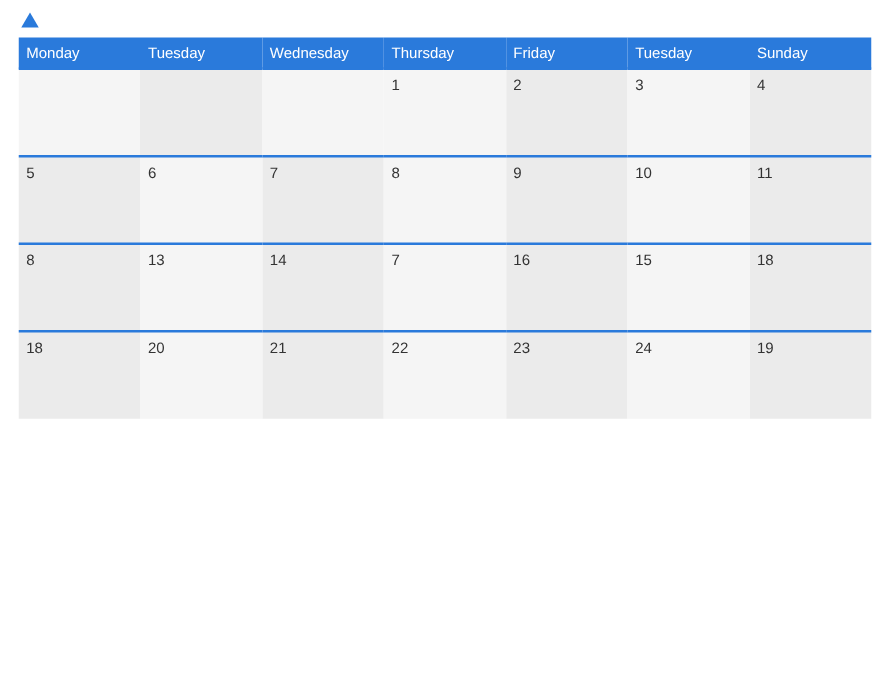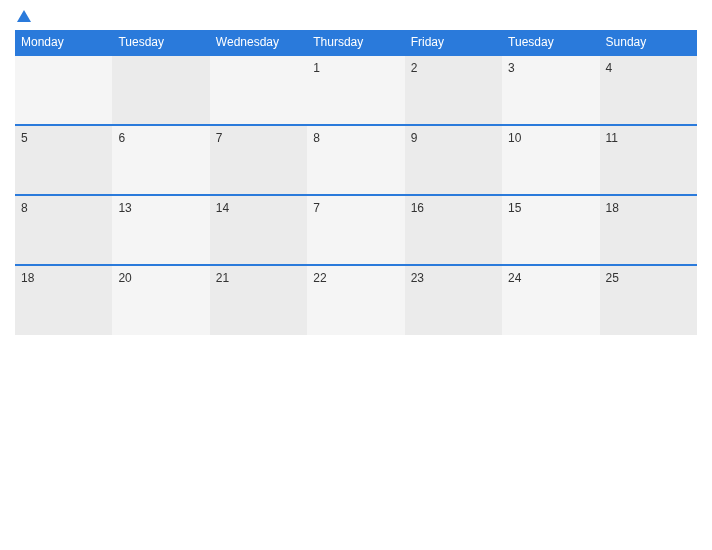--- a/index.html
+++ b/index.html
@@ -158,17 +158,17 @@
           <td><span class="day-num">15</span></td>
           <td><span class="day-num">18</span></td>
         </tr>
         <tr>
           <td><span class="day-num">18</span></td>
           <td><span class="day-num">20</span></td>
           <td><span class="day-num">21</span></td>
           <td><span class="day-num">22</span></td>
           <td><span class="day-num">23</span></td>
           <td><span class="day-num">24</span></td>
-          <td><span class="day-num">25</span></td>
+          <td><span class="day-num">19</span></td>
         </tr>
       </tbody>
   </table>
 </div>
 
 </body></html>

